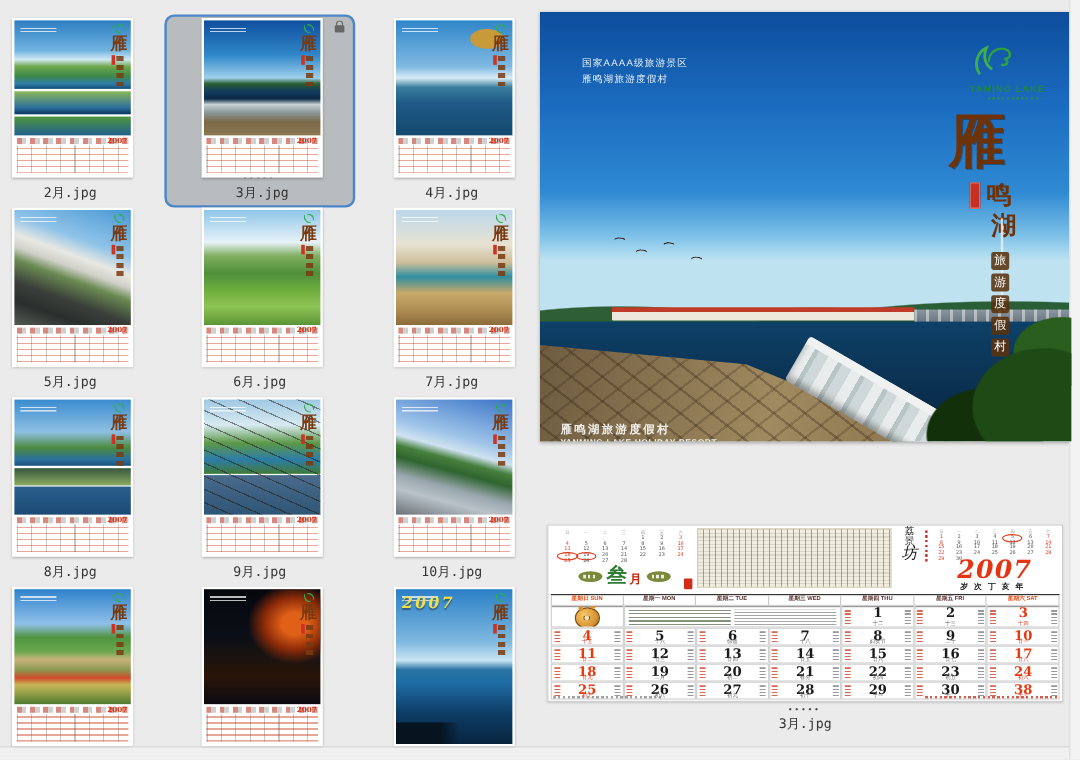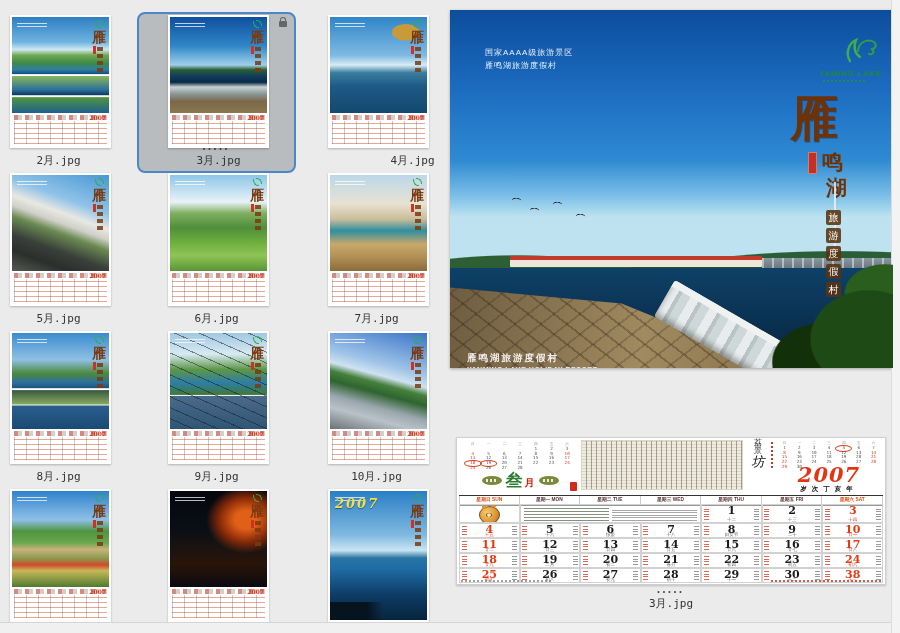--- a/index.html
+++ b/index.html
@@ -54,21 +54,21 @@
   .ph-m11{background:linear-gradient(180deg,#2f82cc 0,#8fc0e8 30%,#4f9440 42%,#6aa84f 54%,#c9b27a 61%,#8a9a50 70%,#d04a2a 77%,#c8b858 83%,#4f7a30 100%);}
   .ph-m12{background:radial-gradient(70% 60% at 78% 30%,#e06018 0 16%,#8a2a08 38%,transparent 58%),linear-gradient(180deg,#05070d 0,#0a0e16 40%,#1a1410 60%,#2a1408 76%,#0a0a10 100%);}
   .ph-cover{background:linear-gradient(180deg,#2a7fc6 0,#7fb9e0 34%,#c8e4f2 46%,#2a74a4 52%,#1f6da6 60%,#0d3d66 80%,#08243e 100%);}
   .ph-cover::after{content:"";position:absolute;left:0;bottom:0;width:55%;height:14%;
       background:linear-gradient(90deg,#061420 0 70%,transparent);}
   
   #photo{position:absolute;left:450px;top:10px;width:443px;height:358px;overflow:hidden;
       box-shadow:0 1px 3px rgba(0,0,0,.3);
       background:linear-gradient(180deg,#0d4d9c 0,#1b6cc0 22%,#2f8ad2 42%,#7cc0e8 52%,#a8d8ee 56%,#bfe2f0 58%);}
   .award{position:absolute;left:35px;top:36px;color:#eaf2fa;font-size:8px;line-height:13px;letter-spacing:1px;}
-  .logo{position:absolute;left:358px;top:26px;width:74px;text-align:right;}
+  .logo{position:absolute;left:358px;top:26px;width:74px;text-align:left;}
   .logo-name{color:#1f8a3a;font-size:7.5px;font-weight:bold;letter-spacing:1px;margin-top:1px;}
   .logo-sub{margin:2px auto 0;width:44px;height:2px;
       background:repeating-linear-gradient(90deg,rgba(46,140,70,.8) 0 2px,transparent 2px 4px);}
   .cal-yan{position:absolute;left:340px;top:82px;color:#6e3208;font-family:"DejaVu Serif",serif;
       font-weight:bold;font-size:48px;line-height:52px;text-shadow:1px 1px 0 rgba(40,15,0,.4);}
   .cal-seal{position:absolute;left:358px;top:142px;width:9px;height:22px;background:#c53022;
       box-shadow:inset 0 0 0 1px rgba(255,255,255,.35);}
   .cal-ming{position:absolute;left:372px;top:138px;color:#6e3208;font-family:"DejaVu Serif",serif;
       font-weight:bold;font-size:21px;}
   .cal-hu{position:absolute;left:376px;top:164px;color:#6e3208;font-family:"DejaVu Serif",serif;
@@ -227,21 +227,21 @@
           <div class="wm"></div>
           <span class="logo-dot"></span>
           <span class="yan">雁</span>
           <span class="yan-sub"></span>
           <span class="yan-seal"></span>
         </div>
         <div class="band">
           <span class="b2007">2007</span>
         </div>
       </div>
-      <div class="thumb-label" style="left: 297px; top: 153px; padding-left: 36px;">4月.jpg</div>
+      <div class="thumb-label" style="left: 297px; top: 153px;">4月.jpg</div>
       <div class="thumb" style="left: 10px; top: 173px;">
         <div class="ph ph-m5">
           <div class="wm"></div>
           <span class="logo-dot"></span>
           <span class="yan">雁</span>
           <span class="yan-sub"></span>
           <span class="yan-seal"></span>
         </div>
         <div class="band">
           <span class="b2007">2007</span>

